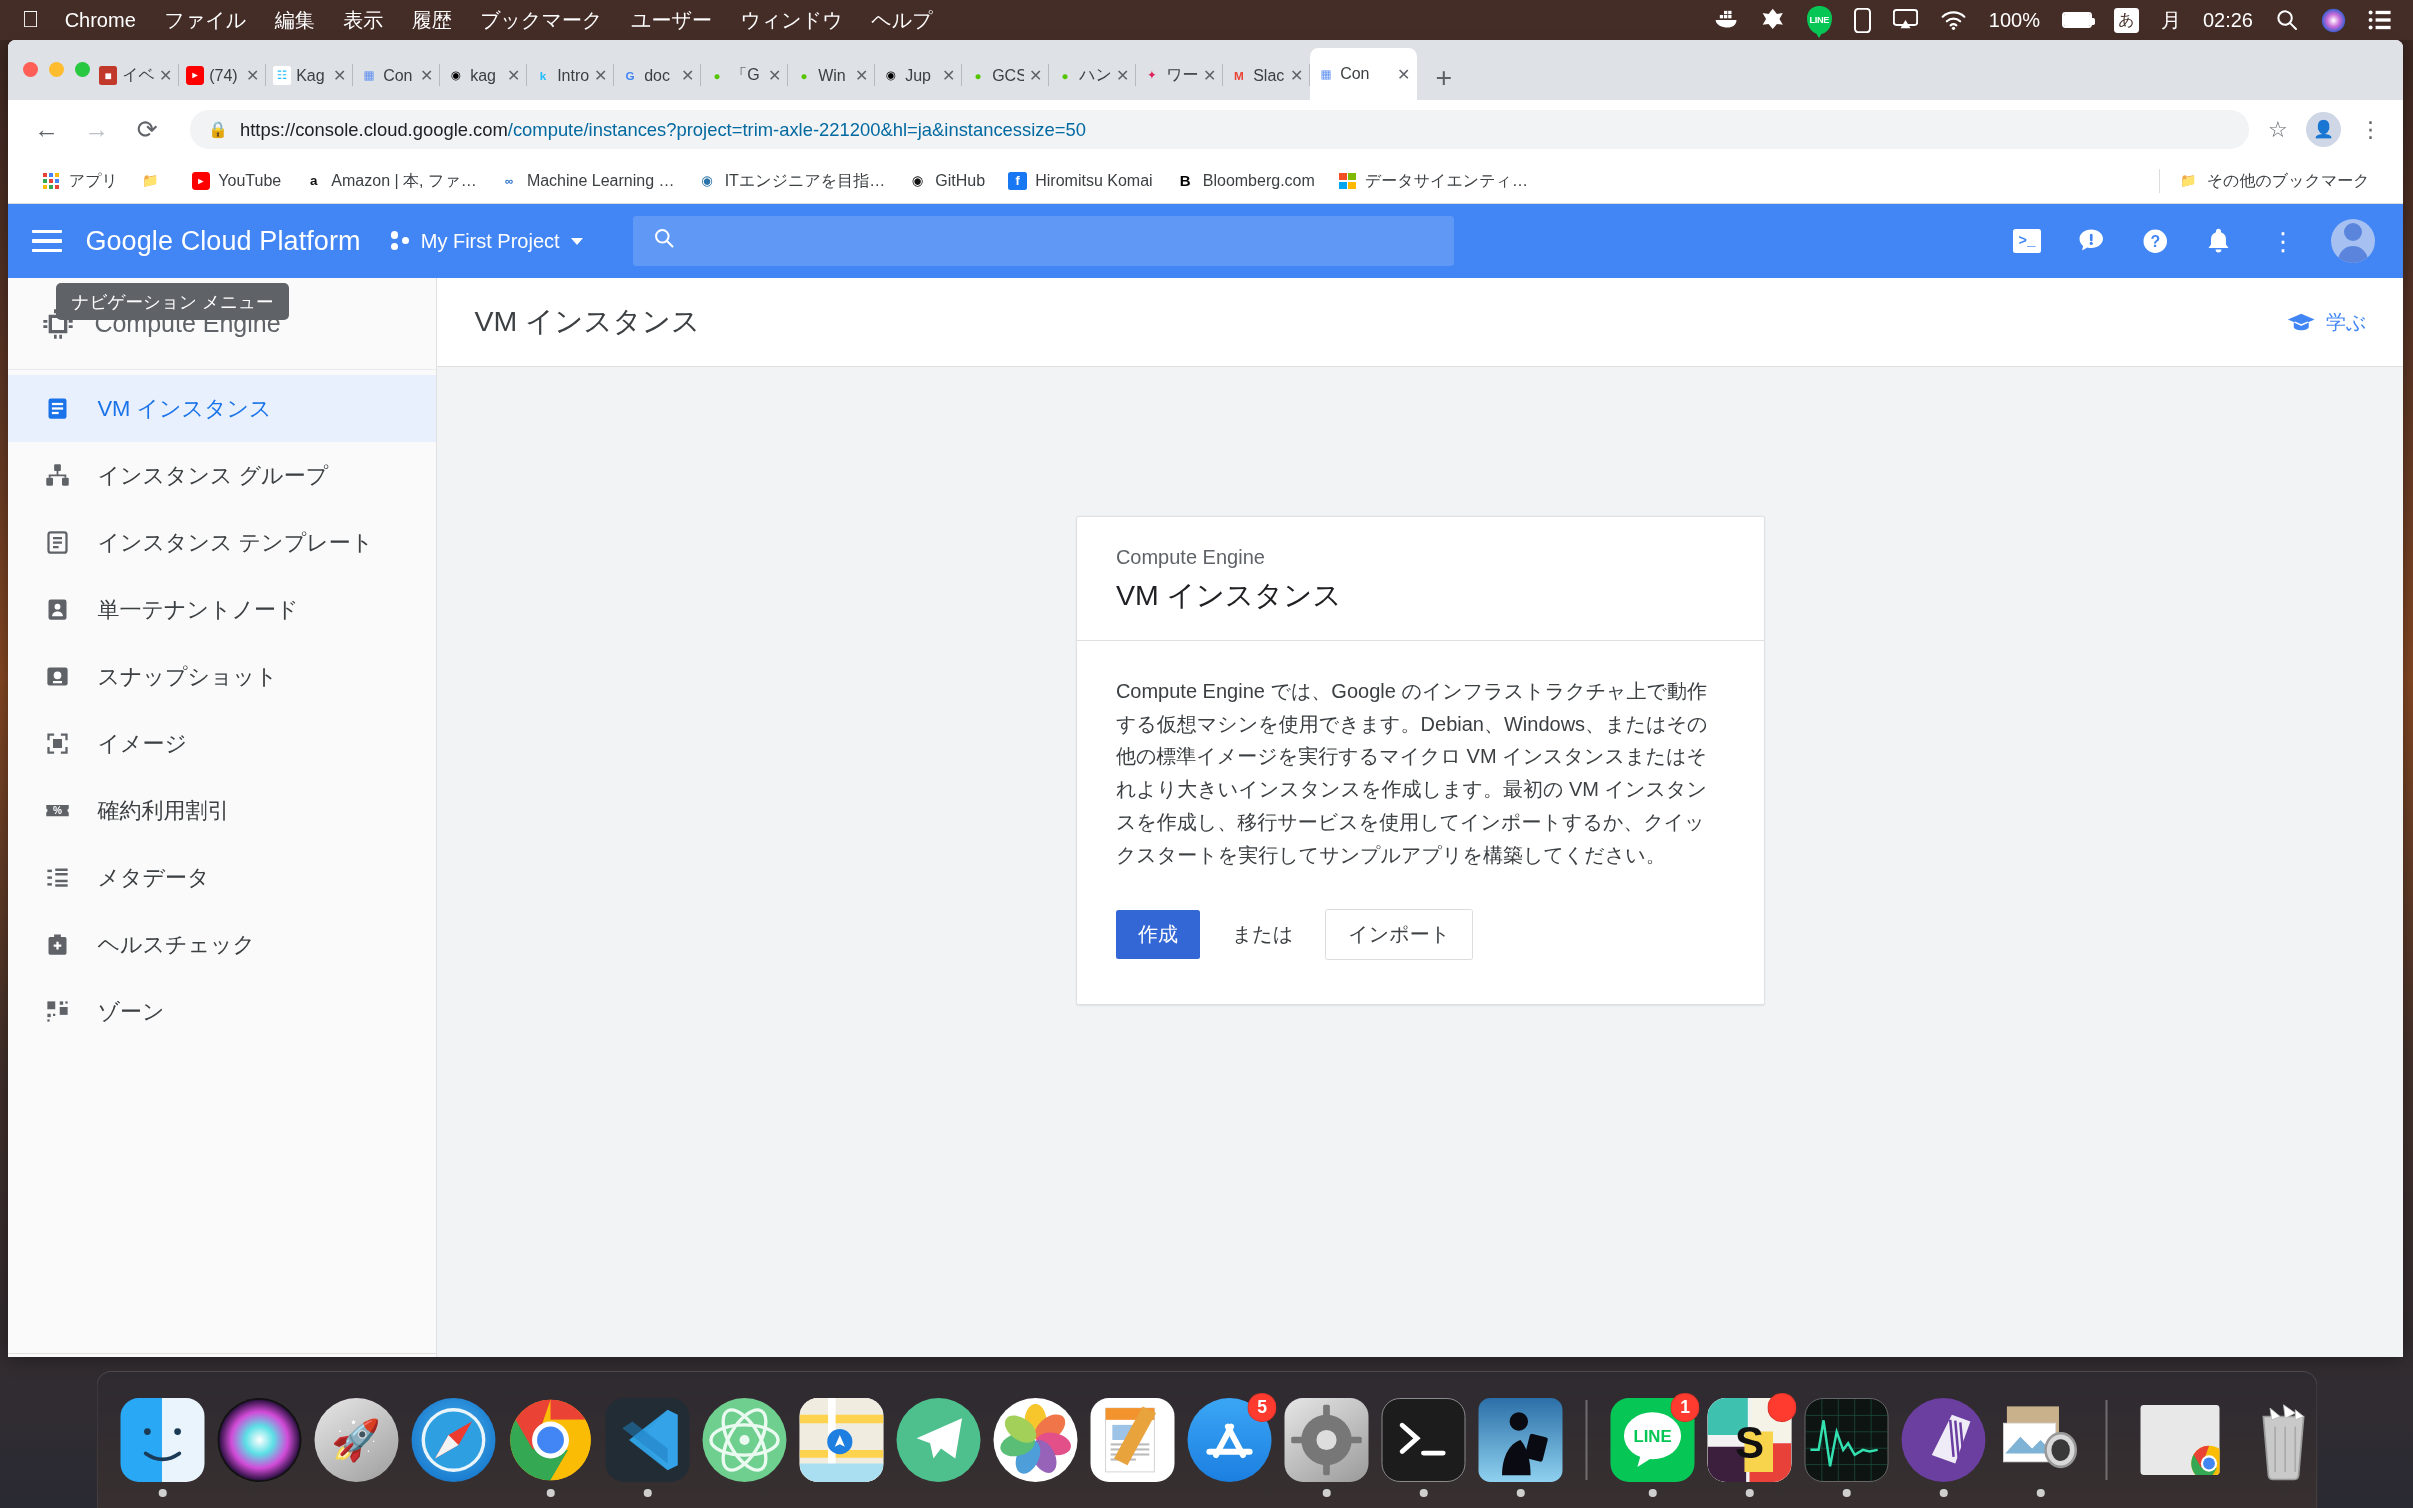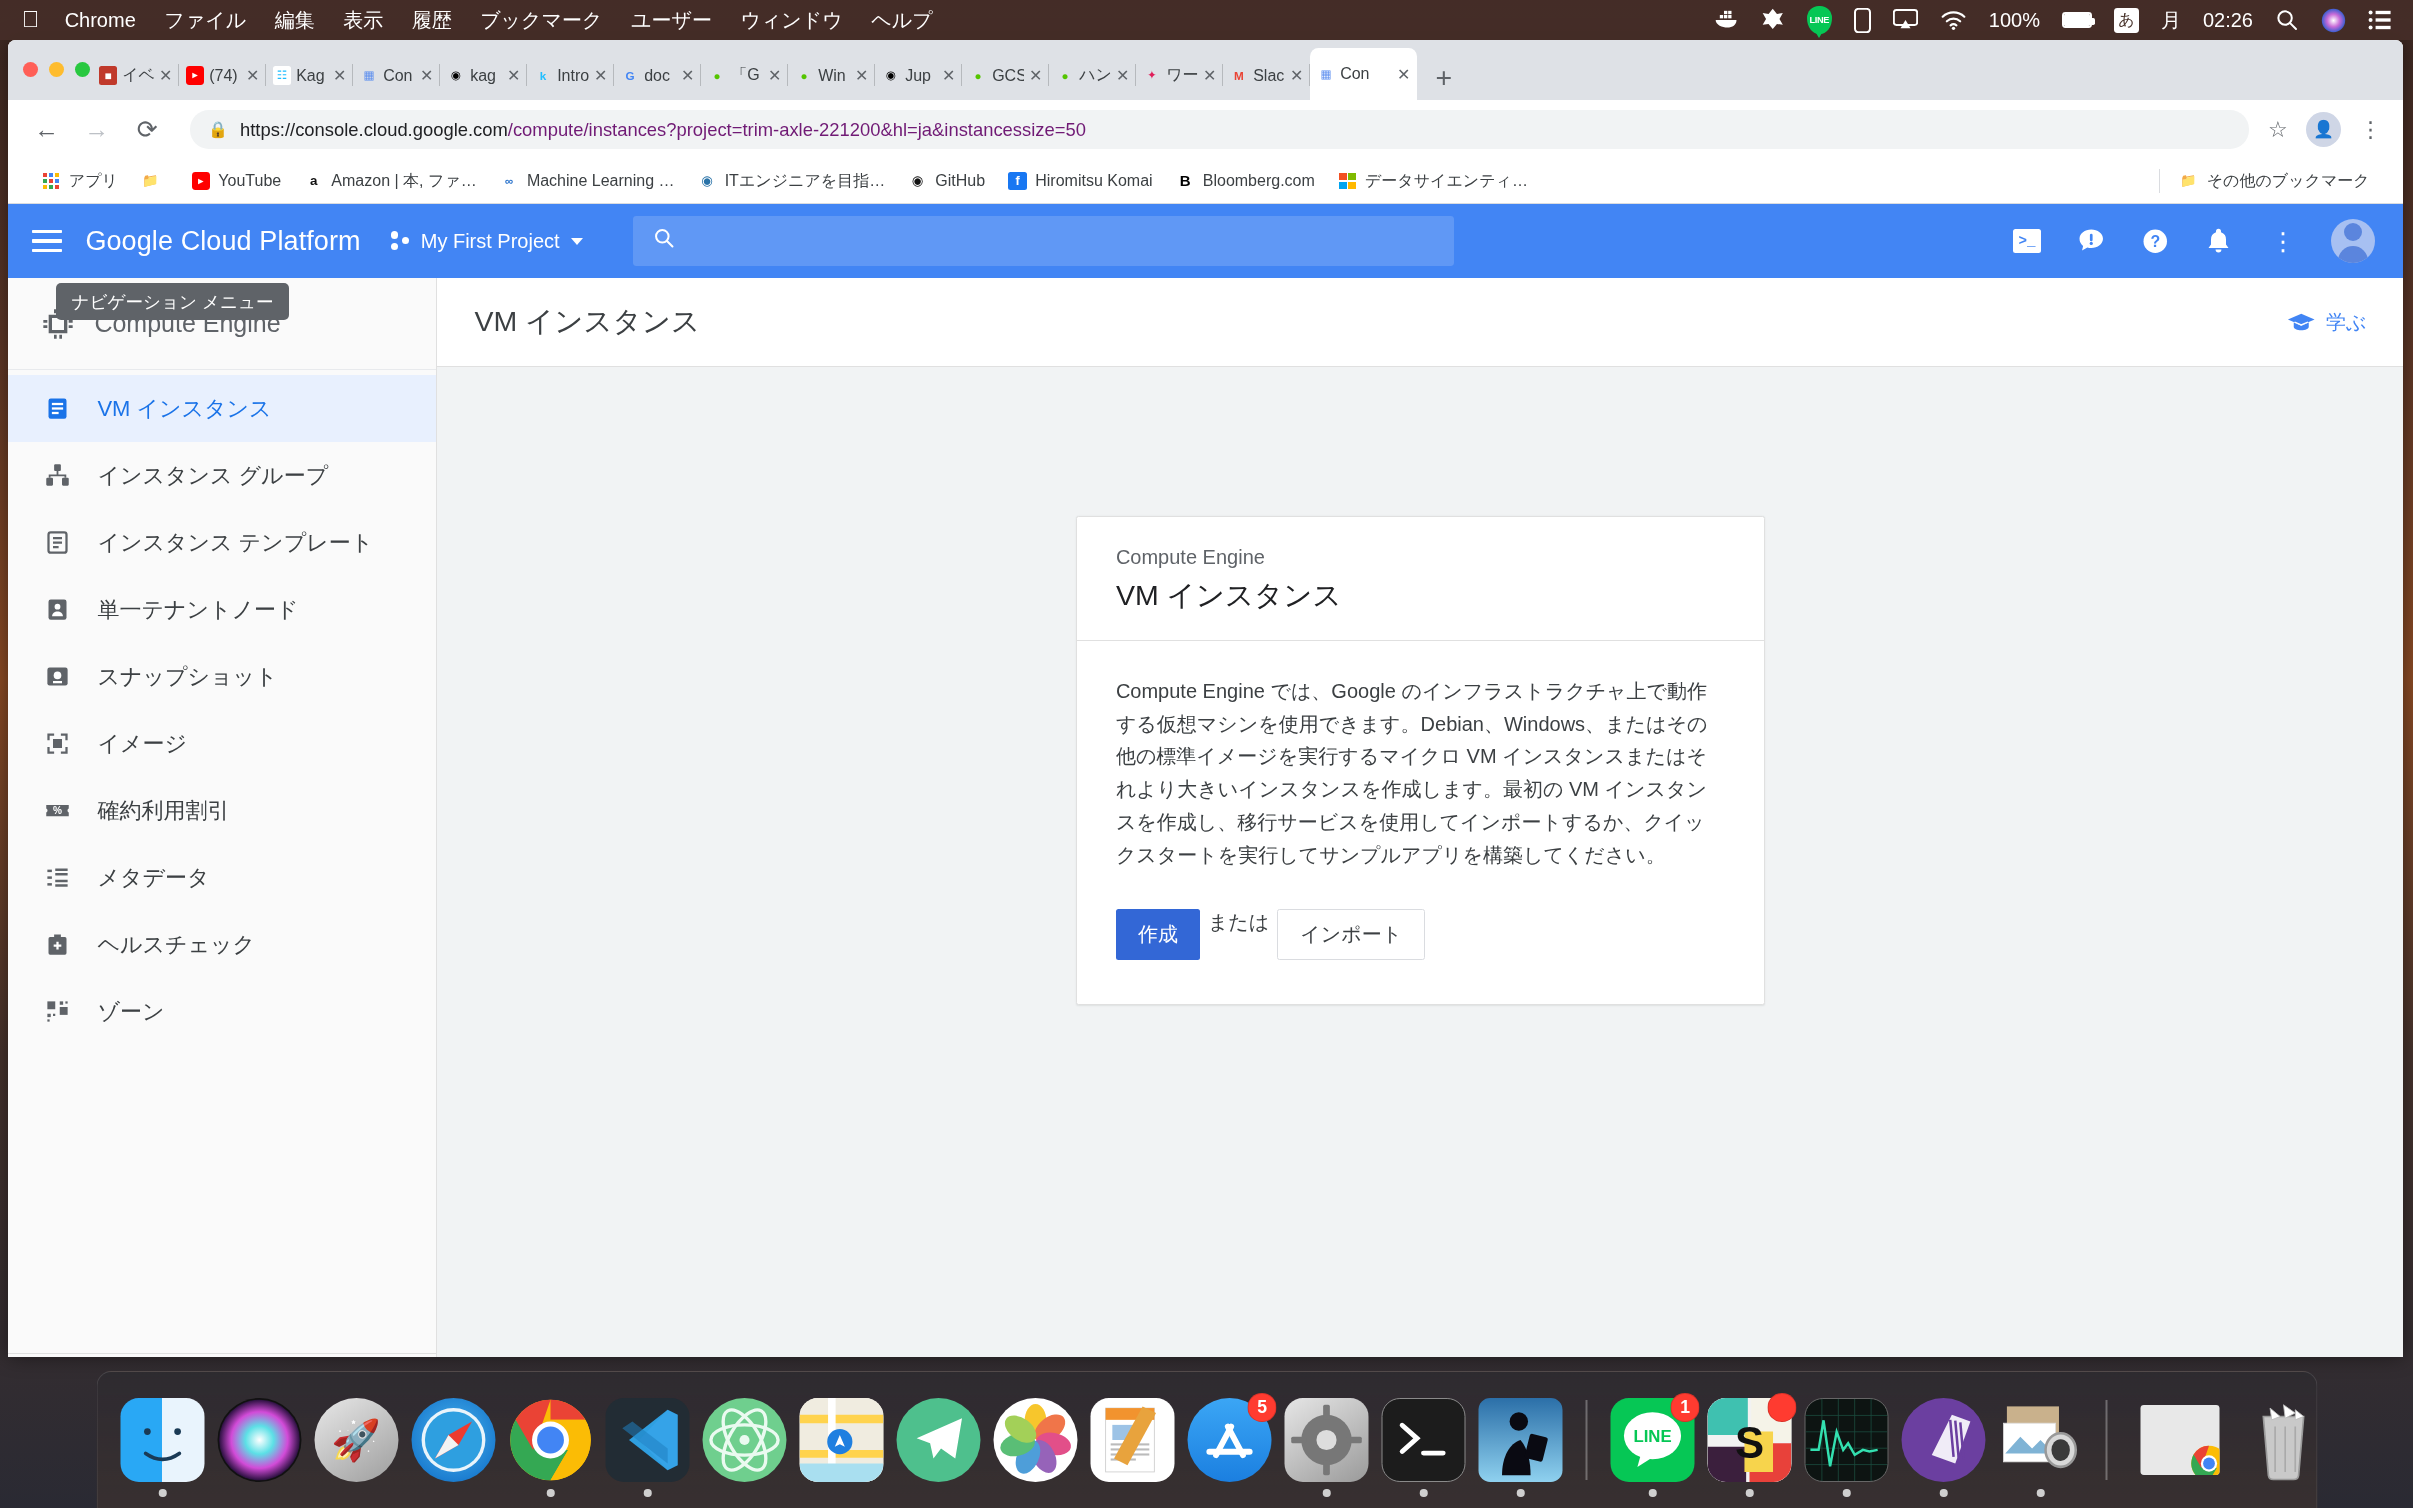--- a/index.html
+++ b/index.html
@@ -91,21 +91,21 @@
   }
   .navbtn { font-size: 25px; color:#5f6368; width:32px; text-align:center; }
   .navbtn.dim { color: #bdc1c6; }
   #omnibox {
     flex: 1; height: 39px; background: #f1f3f4; border-radius: 19px;
     display:flex; align-items:center; padding: 0 18.4px; gap: 11.7px; font-size: 18.4px;
     margin-left: 8.4px;
   }
   #omnibox .lock { font-size: 16px; color:#5f6368; }
   #omnibox .u-dark { color:#202124; }
-  #omnibox .u-grey { color:#701a75; }
+  #omnibox .u-grey { color:#0369a1; }
   .star { font-size: 22px; color:#5f6368; }
   .profile-pill { width:35px;height:35px;border-radius:50%;background:#cfd6e6;display:flex;align-items:center;justify-content:center;color:#5b6b92;font-size:17px;}
   .kebab { font-size: 22px; color:#5f6368; letter-spacing:0; line-height:0.6; }
 
   
   #bookmarks {
     height: 45px; background:#fff; display:flex; align-items:center; padding: 0 22px;
     font-size: 16px; color:#3c4043; gap: 0; border-bottom: 0.8px solid #dadce0;
   }
   .bm { display:flex; align-items:center; gap: 8.4px; padding: 0 11.7px; white-space: nowrap; }
@@ -189,21 +189,21 @@
   #promo-card {
     width: 689px; background:#fff; border:0.8px solid #e0e0e0; border-radius:2.5px;
     height: fit-content;
     box-shadow: 0 0.8px 1.7px rgba(60,64,67,0.10);
   }
   .card-head { padding: 28.5px 39px 25px; border-bottom:0.8px solid #e0e0e0; }
   .card-eyebrow { font-size: 20px; color:#5f6368; margin-bottom: 8.4px; }
   .card-title { font-size: 28.5px; color:#202124; font-weight:400; }
   .card-body { padding: 34px 39px 44px; }
   .card-text { font-size: 20px; line-height: 1.64; color:#3c4043; }
-  .card-actions { display:flex; gap: 8px; margin-top: 37px; }
+  .card-actions { display:flex; align-items:center; gap: 32px; margin-top: 37px; }
   .btn-primary {
     background:#3367d6; color:#fff; border:0; border-radius:2.5px;
     padding: 11px 22px; font-size: 20px; font-family:inherit; cursor:pointer;
   }
   .btn-outline {
     background:#fff; color:#3c4043; border:0.8px solid #dadce0; border-radius:2.5px;
     padding: 11px 22px; font-size: 20px; font-family:inherit; cursor:pointer;
   }
   .or-text { font-size: 20px; color:#3c4043; }
 

